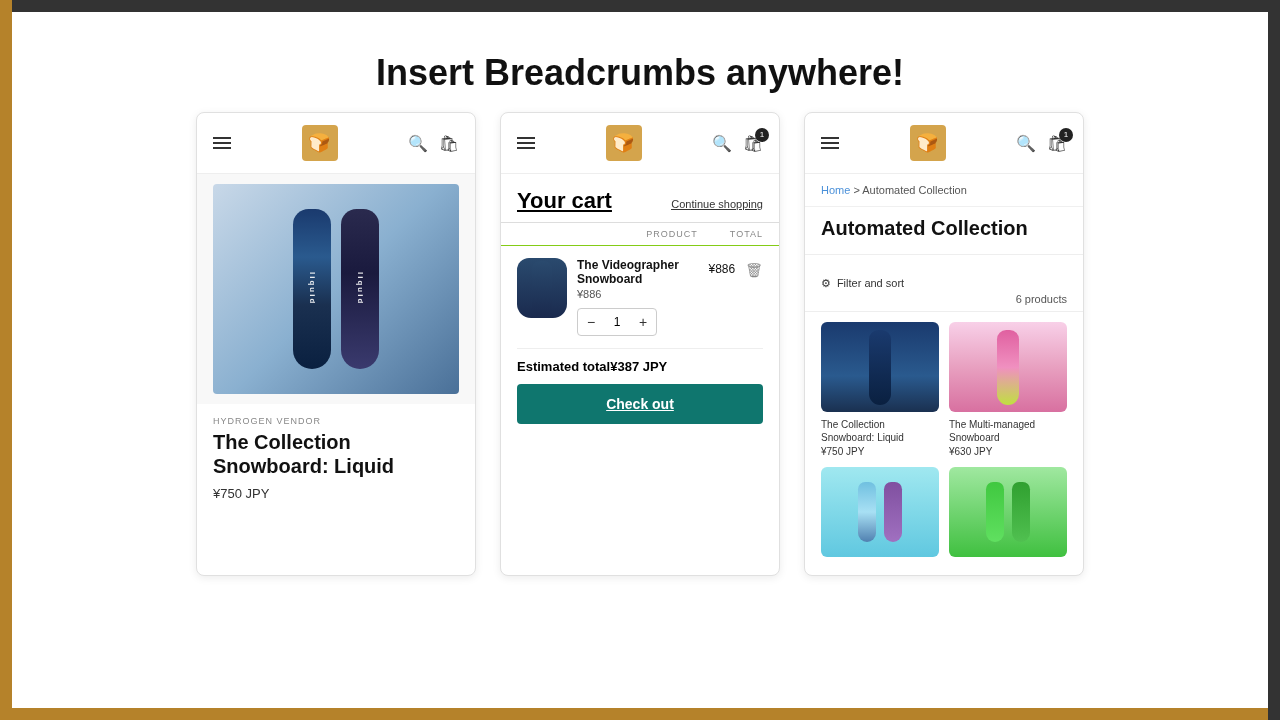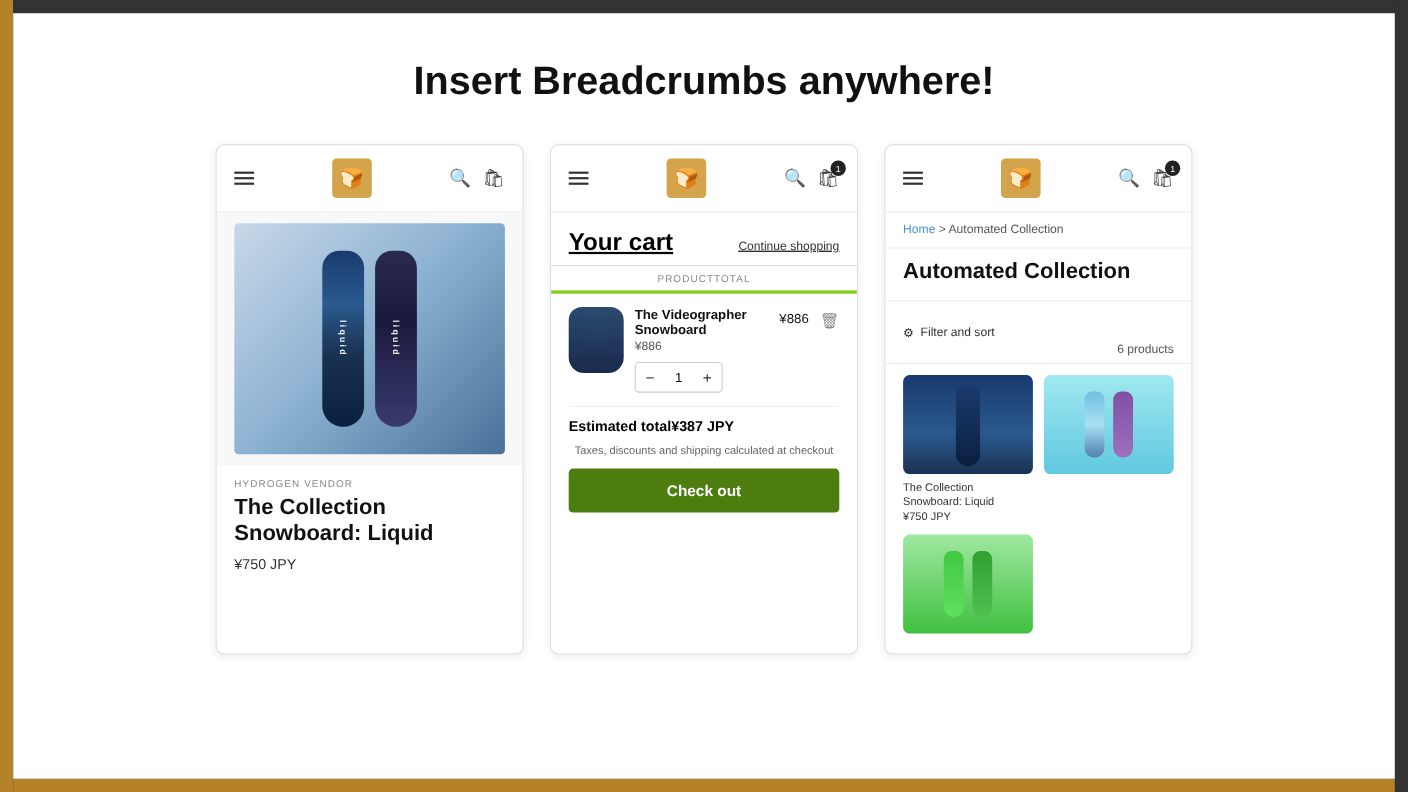--- a/index.html
+++ b/index.html
@@ -41,21 +41,21 @@
       background: #ffffff;
       display: flex;
       flex-direction: column;
       align-items: center;
     }
     .main-title {
       font-size: 36px;
       font-weight: 800;
       text-align: center;
       margin-top: 40px;
-      margin-bottom: 37px;
+      margin-bottom: 18px;
       color: #111;
     }
     .cards-row {
       display: flex;
       gap: 24px;
       justify-content: center;
       width: 100%;
       padding: 0 40px;
     }
     
@@ -173,21 +173,21 @@
     .product-info { padding: 12px 16px; }
     .vendor-label { font-size: 9px; color: #888; text-transform: uppercase; letter-spacing: 1px; margin-bottom: 4px; }
     .product-title { font-size: 20px; font-weight: 700; color: #111; line-height: 1.2; margin-bottom: 8px; }
     .product-price { font-size: 13px; color: #333; }
 
     
     .cart-header { padding: 14px 16px 8px; text-decoration: underline; }
     .cart-title-row { display: flex; justify-content: space-between; align-items: baseline; }
     .cart-title { font-size: 22px; font-weight: 700; }
     .continue-link { font-size: 11px; color: #333; text-decoration: underline; }
-    .cart-table-header { display: flex; justify-content: center; padding: 6px 16px; border-top: 1px solid #ddd; border-bottom: 3px solid #84cc16; }
+    .cart-table-header { display: flex; justify-content: flex-end; padding: 6px 16px; border-top: 1px solid #ddd; border-bottom: 1px solid #84cc16; gap: 32px; }
     .cart-table-header span { font-size: 9px; color: #888; text-transform: uppercase; letter-spacing: 1px; }
     .cart-item { display: flex; align-items: flex-start; padding: 12px 16px; gap: 10px; }
     .cart-item-img {
       width: 50px; height: 60px;
       background: linear-gradient(180deg, #2a4a6e 0%, #1a2a4e 100%);
       border-radius: 12px 12px 14px 14px;
       flex-shrink: 0;
       display: flex; align-items: center; justify-content: center;
       overflow: hidden;
     }
@@ -201,29 +201,30 @@
     .trash-btn { background: none; border: none; cursor: pointer; color: #888; font-size: 14px; padding-top: 4px; }
     .cart-divider { height: 1px; background: #eee; margin: 0 16px; }
     .estimated-total { display: flex; justify-content: flex-start; align-items: center; padding: 10px 16px; }
     .est-label { font-size: 13px; font-weight: 600; }
     .est-value { font-size: 13px; font-weight: 600; }
     .tax-note { font-size: 10px; color: #666; text-align: center; padding: 0 16px 10px; }
     .checkout-btn {
       display: block;
       width: calc(100% - 32px);
       margin: 0 16px 16px;
-      background: #4d7c0f;
+      background: #0f766e;
       color: #fff;
       border: none;
       border-radius: 4px;
       padding: 12px;
       font-size: 14px;
       font-weight: 600;
       cursor: pointer;
       text-align: center;
+      text-decoration: underline;
     }
 
     
     .collection-header { padding: 10px 16px 6px; }
     .collection-title { font-size: 20px; font-weight: 700; color: #111; margin-bottom: 8px; }
     .filter-row { display: flex; justify-content: space-between; align-items: center; padding: 6px 16px; border-top: 1px solid #eee; border-bottom: 1px solid #eee; }
     .filter-btn { display: flex; align-items: center; gap: 6px; font-size: 11px; color: #333; background: none; border: none; cursor: pointer; }
     .product-count { font-size: 11px; color: #555; margin-top: 32px; }
     .products-grid { display: grid; grid-template-columns: 1fr 1fr; gap: 10px; padding: 10px 16px; }
     .product-card-sm { display: flex; flex-direction: column; }
@@ -350,21 +351,20 @@
           </div>
         </div>
         <div class="cart-item-total">¥886</div>
         <button class="trash-btn">🗑</button>
       </div>
       <div class="cart-divider"></div>
       <div class="estimated-total">
         <span class="est-label">Estimated total</span>
         <span class="est-value">¥387 JPY</span>
       </div>
-      <div class="tax-note">Taxes, discounts and shipping calculated at checkout</div>
       <button class="checkout-btn">Check out</button>
     </div>
 
     <div class="card">
       <div class="card-nav">
         <div class="nav-left">
           <div class="hamburger-icon">
             <span></span>
               <span></span>
               <span></span>
@@ -400,20 +400,27 @@
         <div class="product-card-sm">
           <div class="product-img-sm img-blue">
             <div class="snowboard-sm-pair">
               <div class="snowboard-sm"></div>
             </div>
           </div>
           <div class="product-name-sm">The Collection Snowboard: Liquid</div>
           <div class="product-price-sm">¥750 JPY</div>
         </div>
         <div class="product-card-sm">
+          <div class="product-img-sm img-pink">
+            <div class="snowboard-sm-pink"></div>
+          </div>
+          <div class="product-name-sm">The Multi-managed Snowboard</div>
+          <div class="product-price-sm">¥630 JPY</div>
+        </div>
+        <div class="product-card-sm">
           <div class="product-img-sm img-cyan">
             <div class="snowboard-sm-pair">
               <div class="snowboard-sm2" style="background:linear-gradient(180deg,#70c0e0 0%,#a8e0f4 50%,#5080b0 100%);"></div>
               <div class="snowboard-sm2" style="background:linear-gradient(180deg,#8050a0 0%,#a070c0 100%);"></div>
             </div>
           </div>
           <div class="product-name-sm"></div>
           <div class="product-price-sm"></div>
         </div>
         <div class="product-card-sm">

